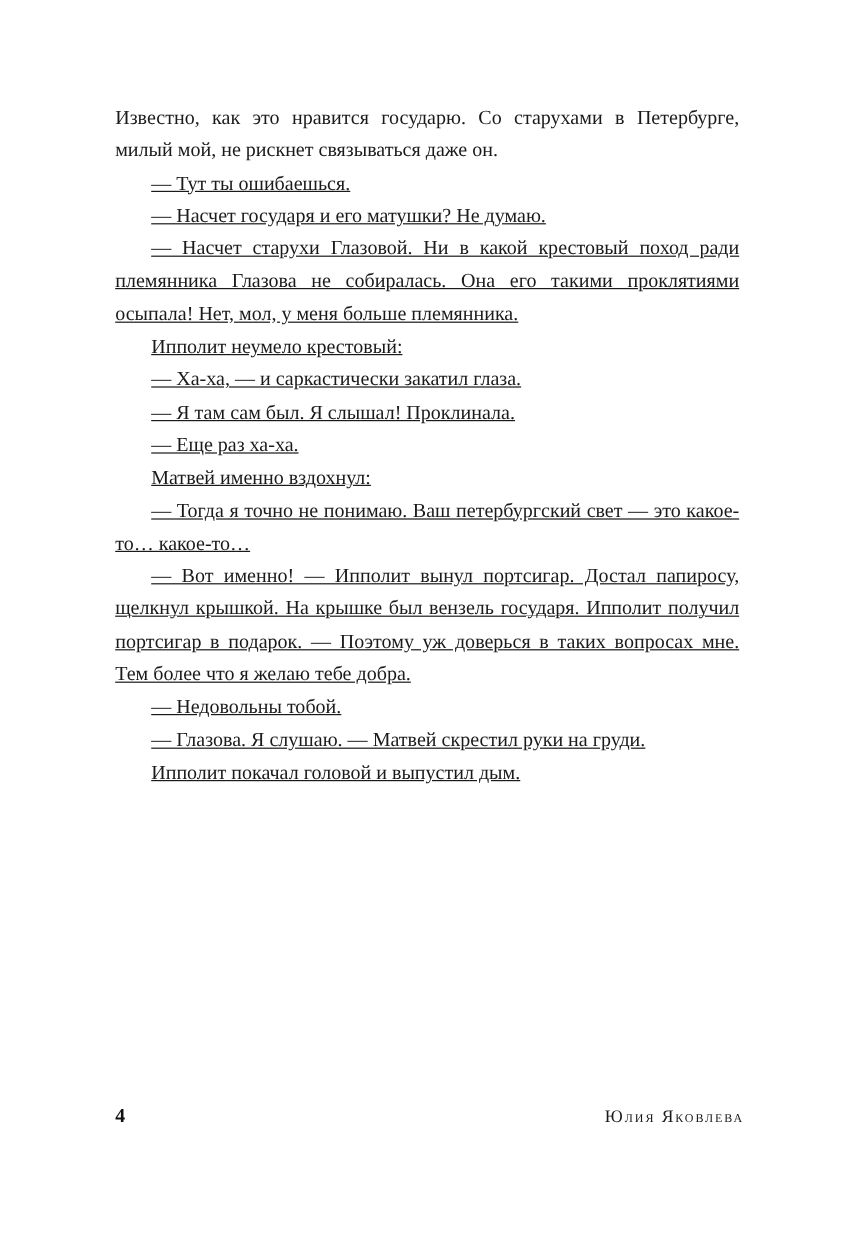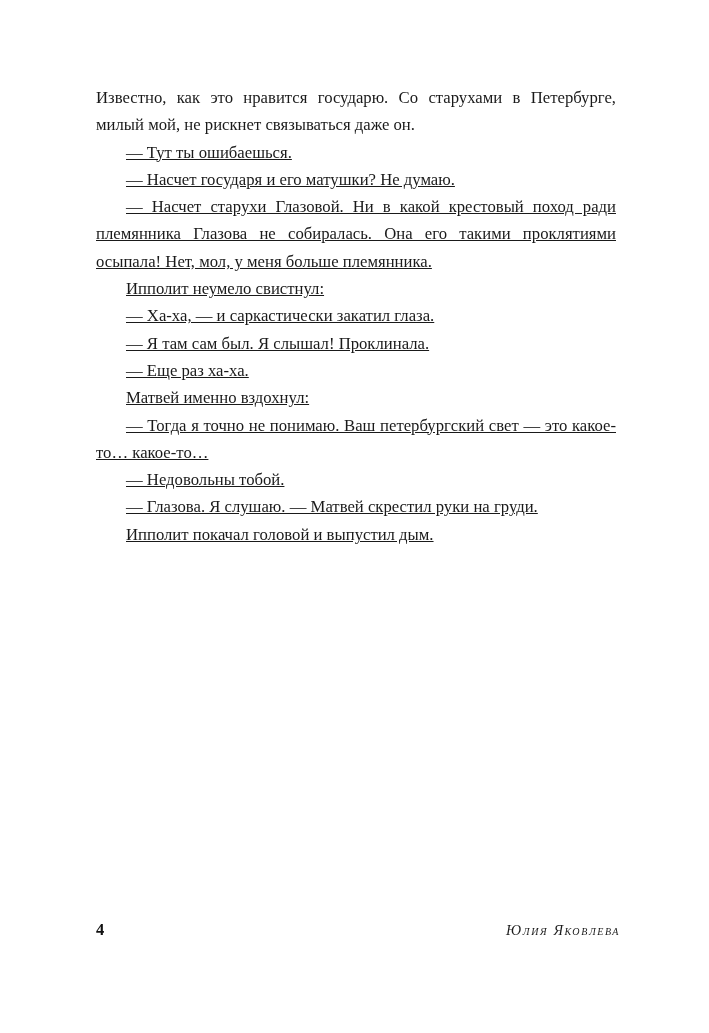--- a/index.html
+++ b/index.html
@@ -56,39 +56,39 @@
     font-weight: 700;
     color: #111;
     letter-spacing: 0;
   }
   .author {
     font-size: 14.6px;
     letter-spacing: 1.6px;
     color: #1a1a1a;
     font-variant: small-caps;
     text-transform: none;
-    font-style: italic;
   }
 </style>
 </head>
 <body>
 
 <div class="page">
 
   <div class="text-block">
     <p class="para">Известно, как это нравится государю. Со старухами в Петербурге, милый мой, не рискнет связываться даже он.</p>
     <p class="para indent">— Тут ты ошибаешься.</p>
     <p class="para indent">— Насчет государя и его матушки? Не думаю.</p>
     <p class="para indent">— Насчет старухи Глазовой. Ни в какой крестовый поход ради племянника Глазова не собиралась. Она его такими проклятиями осыпала! Нет, мол, у меня больше племянника.</p>
-    <p class="para indent">Ипполит неумело свистнул:</p>
+    <p class="para indent">Ипполит неумело крестовый:</p>
     <p class="para indent">— Ха-ха, — и саркастически закатил глаза.</p>
     <p class="para indent">— Я там сам был. Я слышал! Проклинала.</p>
     <p class="para indent">— Еще раз ха-ха.</p>
     <p class="para indent">Матвей именно вздохнул:</p>
     <p class="para indent">— Тогда я точно не понимаю. Ваш петербургский свет — это какое-то… какое-то…</p>
+    <p class="para indent">— Вот именно! — Ипполит вынул портсигар. Достал папиросу, щелкнул крышкой. На крышке был вензель государя. Ипполит получил портсигар в подарок. — Поэтому уж доверься в таких вопросах мне. Тем более что я желаю тебе добра.</p>
     <p class="para indent">— Недовольны тобой.</p>
     <p class="para indent">— Глазова. Я слушаю. — Матвей скрестил руки на груди.</p>
     <p class="para indent">Ипполит покачал головой и выпустил дым.</p>
   </div>
 
   <div class="footer">
     <span class="folio">4</span>
     <span class="author">Юлия Яковлева</span>
   </div>
 

